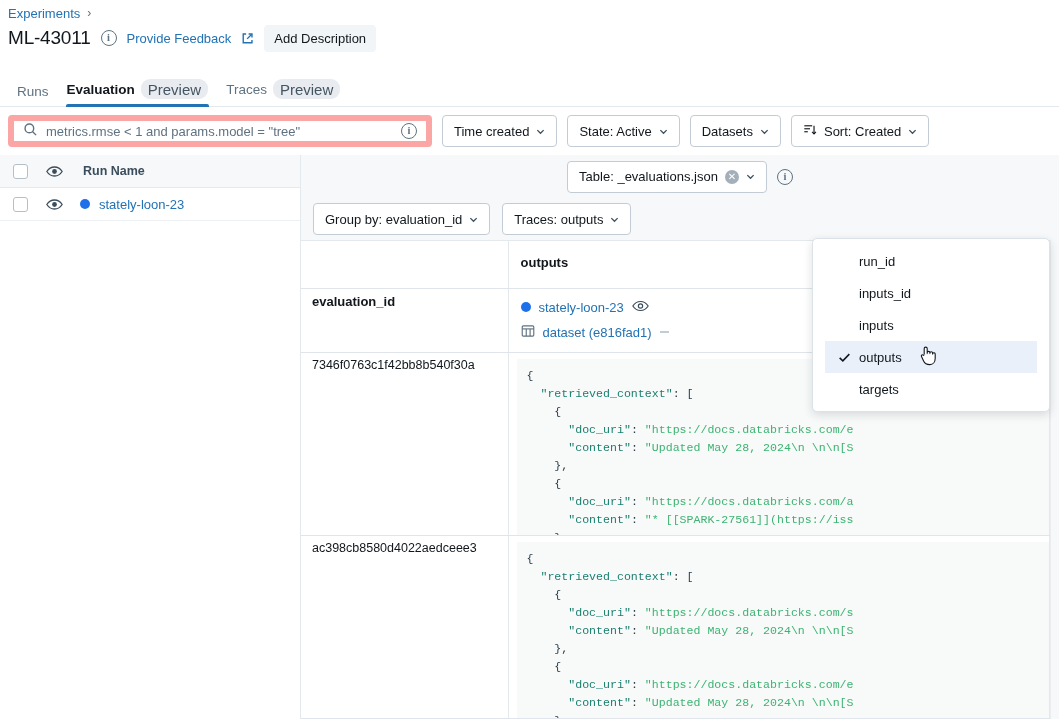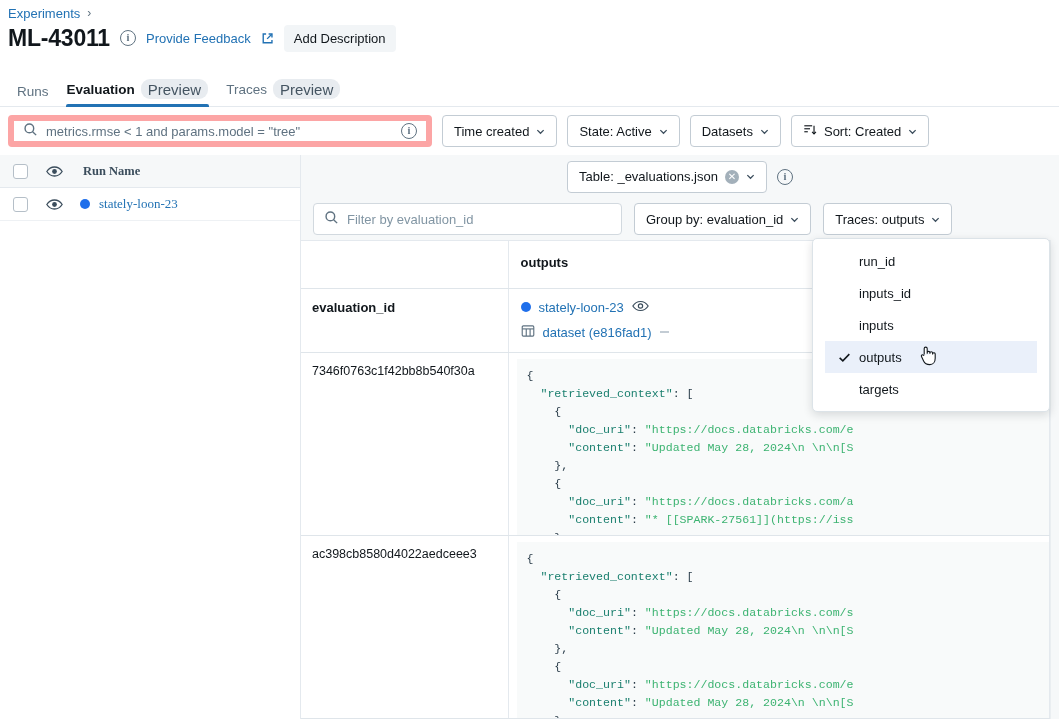--- a/index.html
+++ b/index.html
@@ -20,21 +20,21 @@
     font-size: 13px;
   }
   .crumb-link { color: #2272b4; cursor: pointer; }
   .crumb-sep { color: #5f7281; font-size: 12px; }
 
   
   .title-row {
     position: absolute; left: 8px; top: 22px;
     height: 32px; display: flex; align-items: center; gap: 10px;
   }
-  .page-title { font-size: 23px; font-weight: 700; letter-spacing: -0.2px; color: #11171c; }
+  .page-title { font-size: 19px; font-weight: 400; letter-spacing: -0.2px; color: #11171c; }
   .icon-info {
     width: 16px; height: 16px; border-radius: 50%;
     border: 1.4px solid #5f7281; color: #5f7281;
     font-size: 10.5px; line-height: 13px; text-align: center;
     font-family: "Liberation Serif", serif; font-weight: 700;
     display: inline-block; cursor: pointer; flex: none;
   }
   .feedback-link { color: #2272b4; font-size: 13px; cursor: pointer; }
   .ext-icon { width: 13px; height: 13px; display: inline-block; cursor: pointer; }
   .btn-desc {
@@ -84,21 +84,21 @@
     display: flex; align-items: center; gap: 7px; padding: 12px 11px;
     font-size: 13px; color: #11171c; cursor: pointer; white-space: nowrap;
     font-family: "Liberation Sans", sans-serif;
   }
   .chev { width: 9px; height: 9px; display: inline-block; }
   .chev svg { display: block; }
 
   
   .runs-pane {
     position: absolute; left: 0; top: 155px; width: 301px; bottom: 0;
-    background: #ffffff; border-right: 1px solid #e4e9ee; font-family: Liberation Serif, serif;
+    background: #ffffff; border-right: 1px solid #e4e9ee;
   }
   .runs-head {
     height: 33px; background: #f6f8f9; border-bottom: 1px solid #e4e9ee;
     display: flex; align-items: center; padding-left: 13px; gap: 0px;
     font-size: 12.5px; font-weight: 700; color: #3b4d5c;
   }
   .runs-row {
     height: 33px; background: #fff; border-bottom: 1px solid #eef1f4;
     display: flex; align-items: center; padding-left: 13px;
     font-size: 13px;
@@ -142,21 +142,21 @@
     background: #fff; border-top: 1px solid #e4e9ee; overflow: hidden;
   }
   .tbl { width: 100%; border-collapse: collapse; table-layout: fixed; }
   .tbl col.c1 { width: 207px; }
   .tbl th, .tbl td {
     border-right: 1px solid #e4e9ee; border-bottom: 1px solid #dfe5ea;
     vertical-align: top; text-align: left;
   }
   .th-head { height: 47px; background: #fff; padding: 14px 12px; font-size: 13px; font-weight: 700; color: #11171c; }
   .cell-id {
-    padding: 11px 11px; font-size: 12.5px; color: #11171c;
+    padding: 5px 11px; font-size: 12.5px; color: #11171c;
     white-space: nowrap; overflow: hidden;
   }
   .cell-id.bold { font-weight: 700; font-size: 13px; }
   .cell-links { padding: 11px 12px; font-size: 13px; }
   .link-line { display: flex; align-items: center; gap: 8px; margin-bottom: 9px; }
   .link-line:last-child { margin-bottom: 0; }
   .blue-link { color: #2272b4; cursor: pointer; }
   .gray-dash { width: 9px; height: 2px; background: #c3ccd4; display: inline-block; }
   .cell-json { padding: 6px 0 0 8px; }
   .json-box {
@@ -322,29 +322,20 @@
         <span class="chev">
           <svg viewBox="0 0 10 10" width="9" height="9" fill="none" stroke="#3b4d5c" stroke-width="1.4">
               <path d="M1.5 3.5 5 7 8.5 3.5"></path>
             </svg>
         </span>
       </div>
       <span class="icon-info">i</span>
     </div>
 
     <div class="eval-toolbar2">
-      <div class="filter-input">
-        <span>
-          <svg viewBox="0 0 16 16" width="15" height="15" fill="none" stroke="#5f7281" stroke-width="1.5">
-            <circle cx="6.8" cy="6.8" r="4.6"></circle>
-              <path d="M10.3 10.3 14 14"></path>
-          </svg>
-        </span>
-        <input type="text" placeholder="Filter by evaluation_id" style="">
-      </div>
       <div class="pill">
         <span>Group by: evaluation_id</span>
         <span class="chev">
           <svg viewBox="0 0 10 10" width="9" height="9" fill="none" stroke="#3b4d5c" stroke-width="1.4">
               <path d="M1.5 3.5 5 7 8.5 3.5"></path>
             </svg>
         </span>
       </div>
       <div class="pill">
         <span>Traces: outputs</span>

